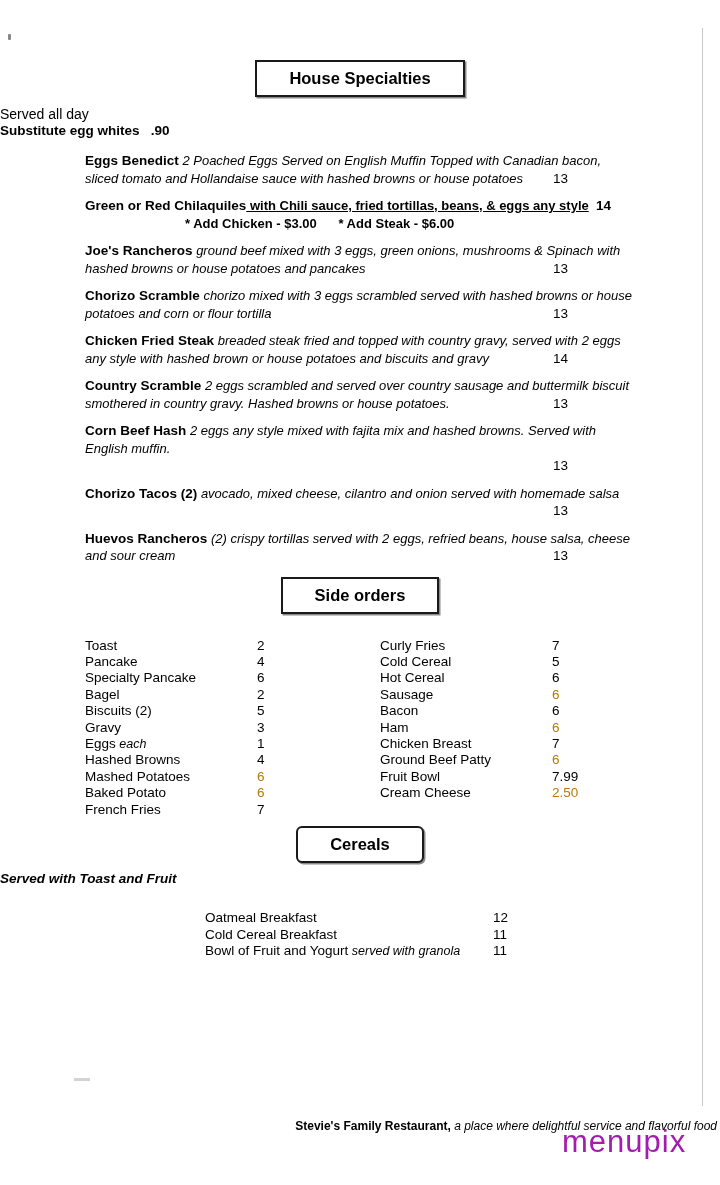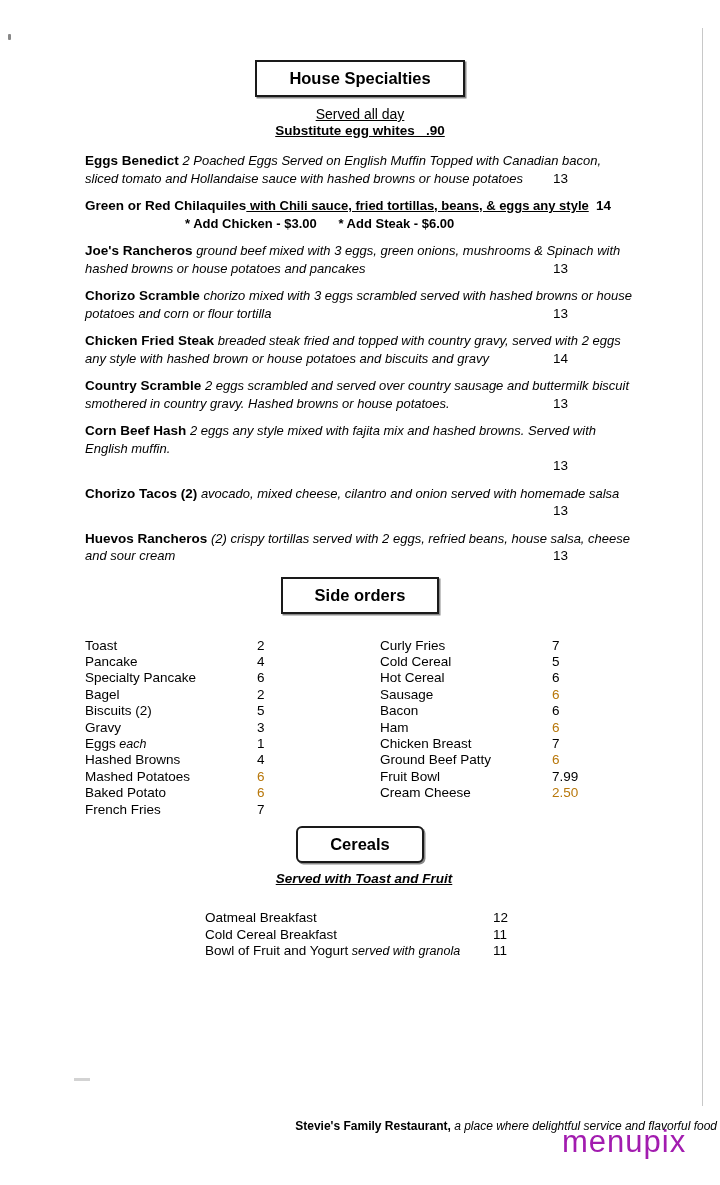--- a/index.html
+++ b/index.html
@@ -9,24 +9,24 @@
   }
   
   .title-box{
     width:max-content;margin:0 auto;border:2px solid #1a1a1a;
     padding:7px 32px;font-weight:bold;font-size:16.5px;text-align:center;
     box-shadow:1.5px 1.5px 0 #8a8a8a;background:#fff;
   }
   .box1{margin-top:60px;}
   .box2{margin-top:12px;}
   .box3{margin-top:8px;border-radius:6px;}
-  .center{text-align:center;white-space:pre-wrap;text-decoration:underline;}
+  .center{white-space:pre-wrap;}
   .served{font-size:14px;margin-top:9px;}
   .substitute{font-size:13.5px;margin-top:1px;font-weight:bold;}
-  .cereal-sub{font-style:italic;font-size:13.5px;margin-top:8px;font-weight:bold;padding-left:8px;}
+  .cereal-sub{font-style:italic;font-size:13.5px;margin-top:8px;font-weight:bold;}
 
   
   .spec-wrap{margin:14px 85px 0;font-size:13px;}
   .spec-item{position:relative;margin-bottom:10px;line-height:17.5px;}
   .spec-name{font-weight:bold;font-size:13.5px;font-style:normal;}
   .spec-desc{font-style:italic;font-size:13px;}
   .desc-bold{font-style:normal;font-weight:bold;font-size:13px;text-decoration:underline;}
   .spec-price{position:absolute;left:468px;bottom:0;font-size:13.5px;line-height:17.5px;}
   .spec-item.pos-top .spec-text{max-width:505px;}
   .spec-item.pos-top .spec-price{bottom:auto;top:0;left:511px;font-weight:bold;}

